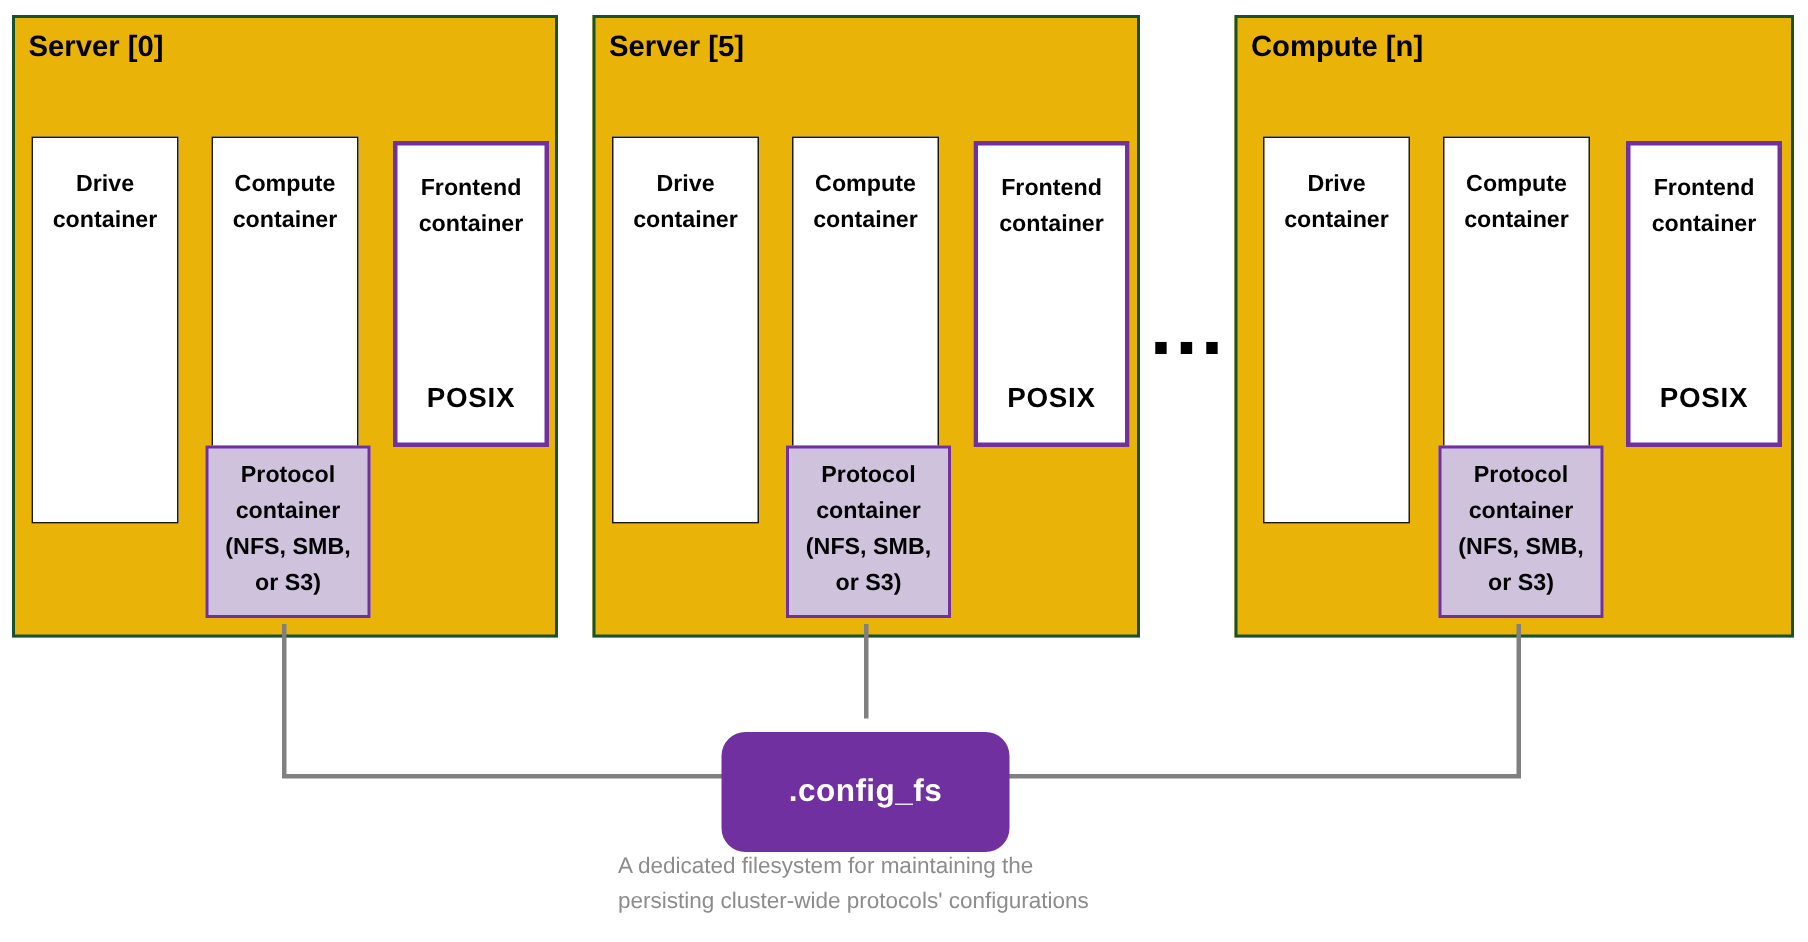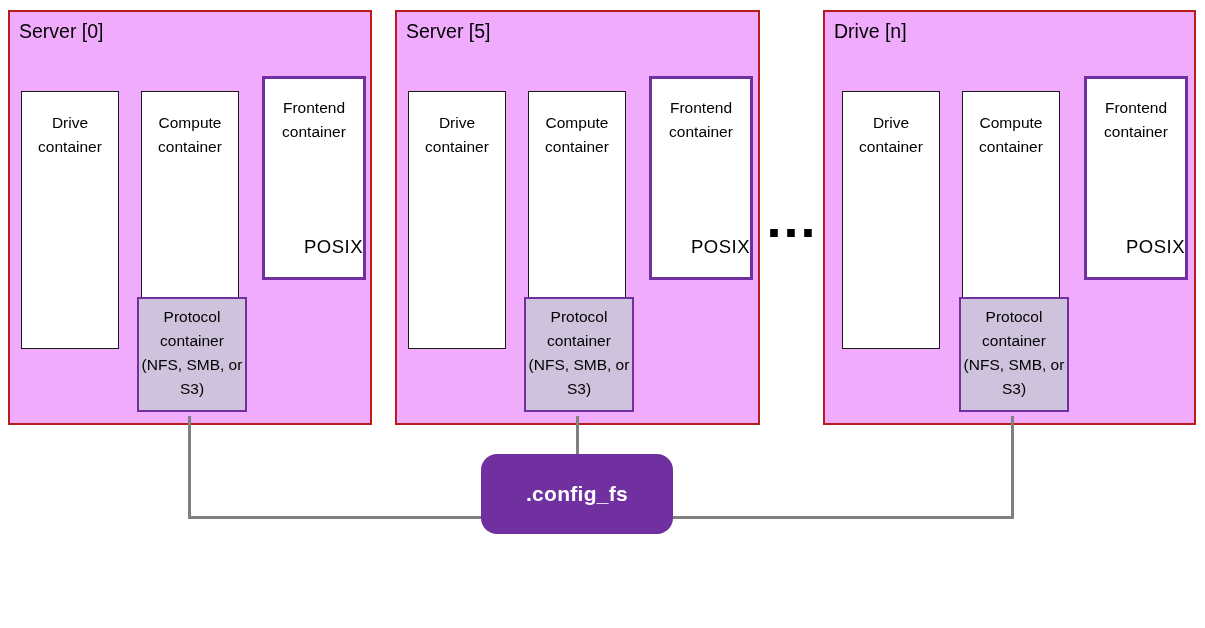--- a/index.html
+++ b/index.html
@@ -14,23 +14,24 @@
     width: 1205px;
     height: 628px;
     background: #ffffff;
     overflow: hidden;
   }
   
   .server {
     position: absolute;
     top: 10px;
     height: 415px;
-    background: #f0abfc;
-    border: 2px solid #b91c1c;
+    background: #eab308;
+    border: 2px solid #14532d;
     box-sizing: border-box;
+    font-weight: bold;
   }
   .server-title {
     position: absolute;
     top: 7px;
     left: 9px;
     font-size: 19.5px;
     line-height: 24px;
     color: #000000;
     white-space: nowrap;
   }
@@ -45,35 +46,35 @@
     box-sizing: border-box;
     text-align: center;
     font-size: 15.5px;
     line-height: 24px;
     padding-top: 19px;
   }
   .drive   { left: 11px; }
   .compute { left: 131px; }
   .frontend {
     left: 252px;
-    top: 64px;
+    top: 82px;
     width: 104px;
     height: 204px;
     border: 3px solid #7030a0;
     padding-top: 17px;
   }
   .server-n .drive    { left: 17px; }
   .server-n .compute  { left: 137px; }
   .server-n .frontend { left: 259px; }
   .posix {
     position: absolute;
     left: 0;
     bottom: 18px;
     width: 100%;
-    text-align: right;
+    text-align: center;
     font-size: 18.5px;
     letter-spacing: 0.5px;
   }
   .protocol {
     position: absolute;
     left: 127px;
     top: 285px;
     width: 110px;
     height: 115px;
     background: #cfc2dd;
@@ -103,21 +104,21 @@
     position: absolute;
     background: #808080;
     z-index: 3;
   }
   .vline { width: 2.5px; }
   .hline { height: 2.5px; }
   
   .config-node {
     position: absolute;
     left: 481px;
-    top: 454px;
+    top: 488px;
     width: 192px;
     height: 80px;
     background: #7030a0;
     border-radius: 16px;
     display: flex;
     align-items: center;
     justify-content: center;
     z-index: 4;
   }
   .config-label {
@@ -158,34 +159,38 @@
     <div class="inner-box frontend">
       <span>Frontend container</span>
       <div class="posix">POSIX</div>
     </div>
     <div class="protocol">Protocol container (NFS, SMB, or S3)</div>
   </div>
 
   <div class="ellipsis">...</div>
 
   <div class="server server-n" style="left:823px; width:373px;">
-    <div class="server-title">Drive [n]</div>
+    <div class="server-title">Compute [n]</div>
     <div class="inner-box drive">Drive container</div>
     <div class="inner-box compute">Compute container</div>
     <div class="inner-box frontend">
       <span>Frontend container</span>
       <div class="posix">POSIX</div>
     </div>
     <div class="protocol">Protocol container (NFS, SMB, or S3)</div>
   </div>
 
   <div class="connector vline" style="left:188px; top:416px; height:102px;"></div>
   <div class="connector hline" style="left:188px; top:516px; width:294px;"></div>
   <div class="connector vline" style="left:576px; top:416px; height:63px;"></div>
   <div class="connector hline" style="left:672px; top:516px; width:342px;"></div>
   <div class="connector vline" style="left:1011px; top:416px; height:102px;"></div>
 
   <div class="config-node">
     <span class="config-label">.config_fs</span>
   </div>
 
+  <div class="caption">
+    <div>A dedicated filesystem for maintaining the</div>
+    <div>persisting cluster-wide protocols' configurations</div>
+  </div>
 
 </div>
 
 </body></html>

